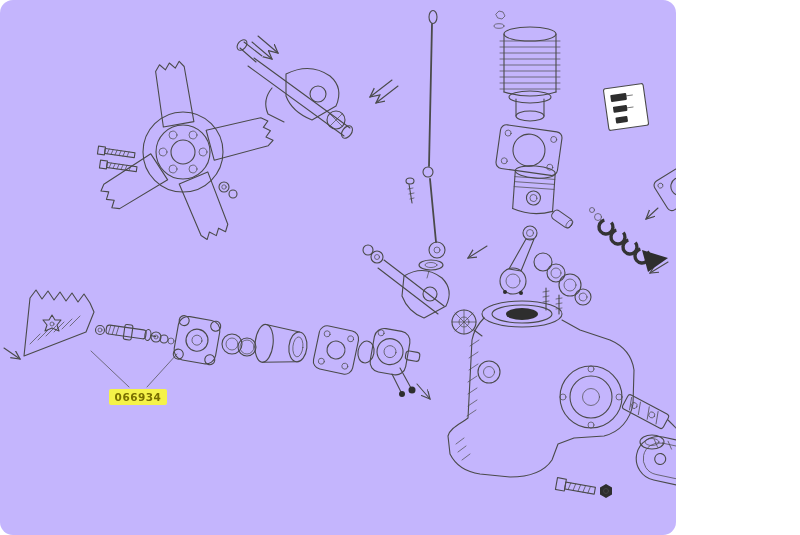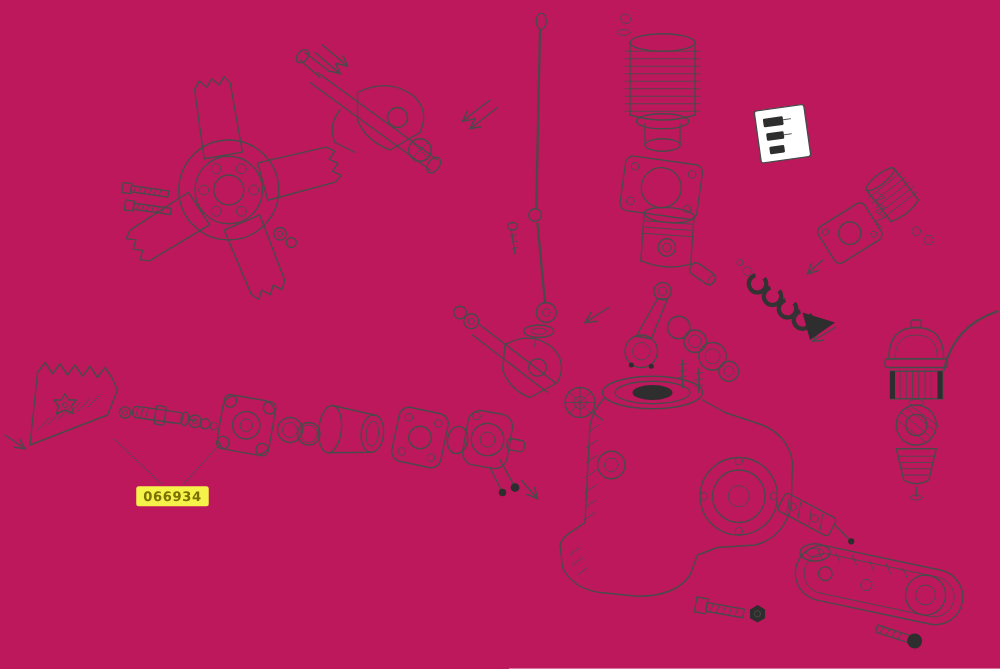--- a/index.html
+++ b/index.html
@@ -3,24 +3,25 @@
 <meta charset="utf-8">
 <style>
   :root{
     --hl:#f5f249;
     --hl-text:#7a6f00;
     --line:#4a4a4a;
   }
   html,body{margin:0;padding:0;background:#fff;}
   .stage{
     position:relative;
-    width:800px;height:535px;
-    background:#be185d;
+    width:676px;height:535px;
+    background:#c4b5fd;
     overflow:hidden;
     font-family:"DejaVu Sans", "Liberation Sans", sans-serif;
+    border-radius:13px;
   }
   svg{display:block;}
   .ln{fill:none;stroke:var(--line);stroke-width:1.1;stroke-linecap:round;stroke-linejoin:round;}
   .thin{stroke-width:0.7;}
   .th2{stroke-width:1.8;}
   .dk{fill:#2e2e2e;stroke:none;}
   .wh{fill:#fff;}
   .ring-dk{fill:none;stroke:#333;stroke-width:3.4;}
   .hl-rect{fill:var(--hl);stroke:none;}
   .part-label{font:bold 10.5px "DejaVu Sans", sans-serif;fill:var(--hl-text);letter-spacing:0.5px;}

